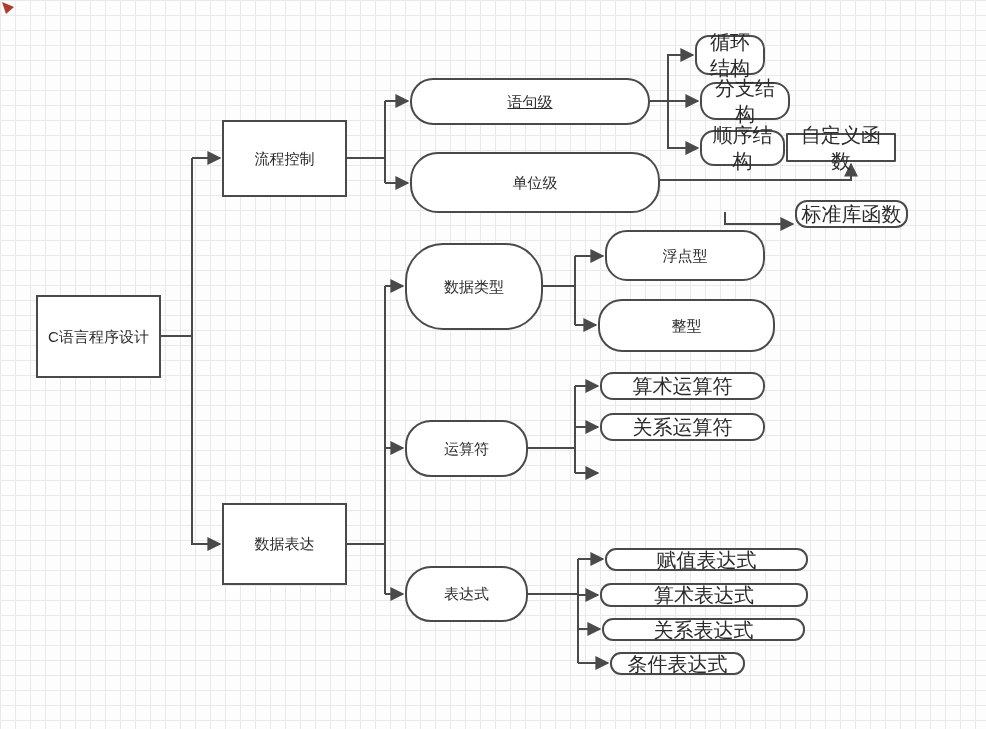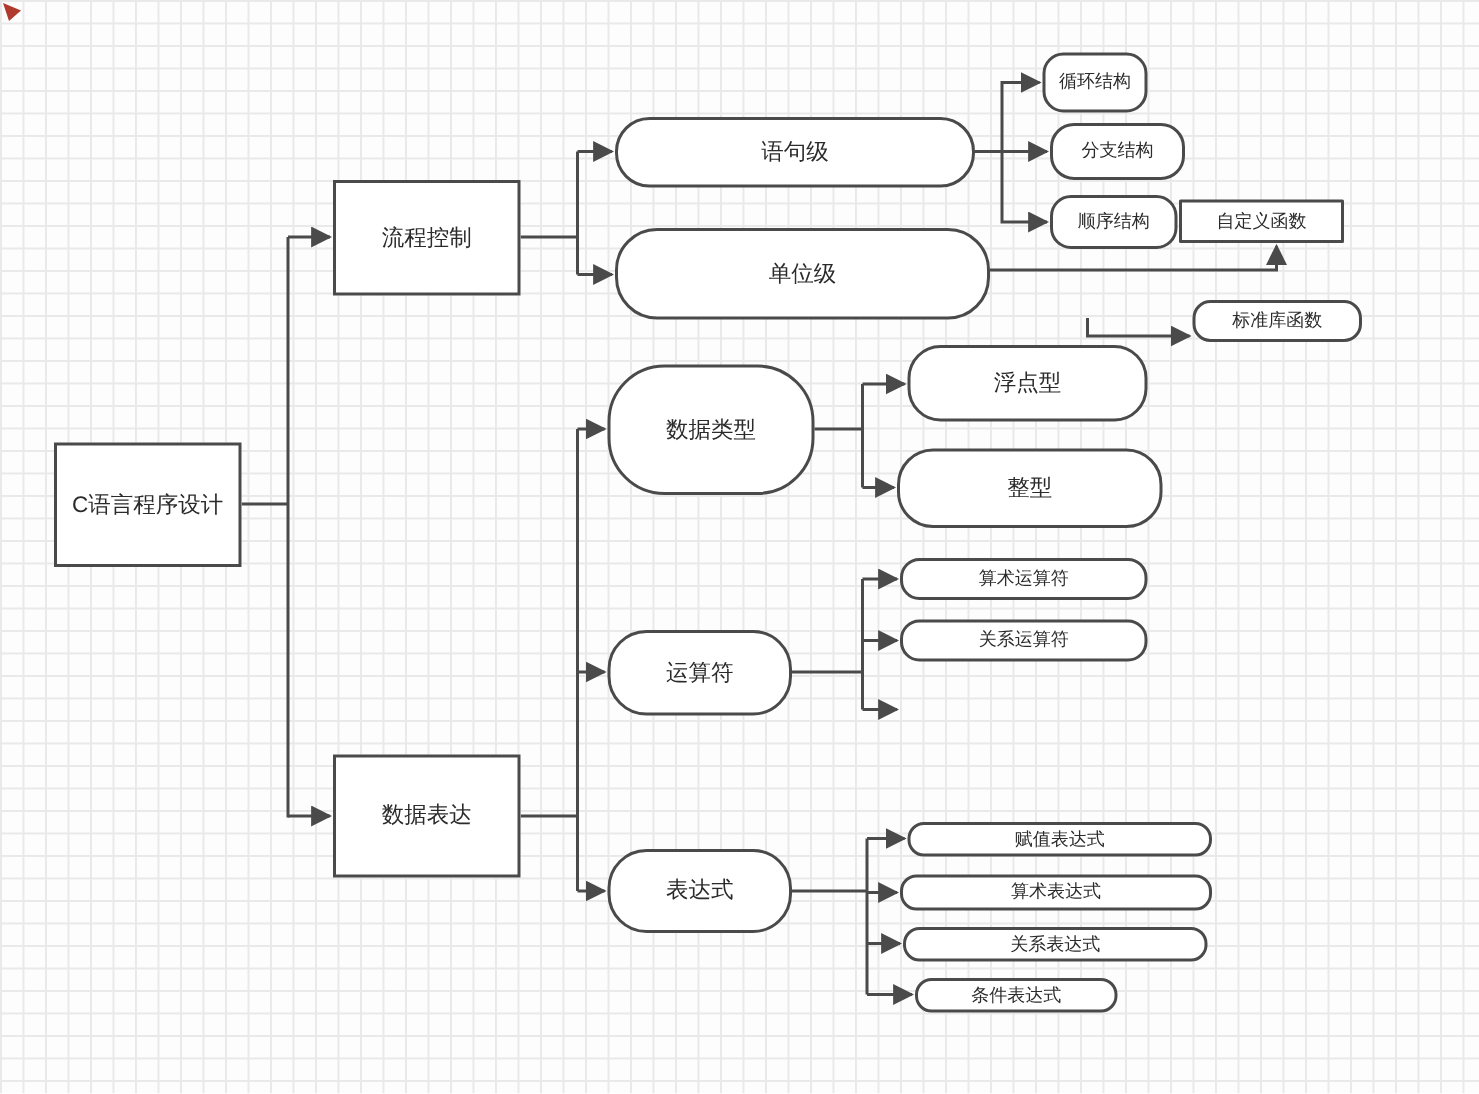--- a/index.html
+++ b/index.html
@@ -24,21 +24,21 @@
     position:absolute;
     display:flex; align-items:center; justify-content:center;
     text-align:center;
     background:#ffffff;
     border:2px solid #4a4a4a;
     color:#2b2b2b;
     line-height:1.3;
     padding:0 4px;
   }
   .fs15 { font-size:15px; }
-  .fs14 { font-size:12px; }
+  .fs14 { font-size:20px; }
 
   .corner-marker { position:absolute; left:0; top:0; width:18px; height:18px; }
 </style>
 </head>
 <body>
 
 <div class="canvas">
 
   <svg class="wires" xmlns="http://www.w3.org/2000/svg">
     <defs>
@@ -98,21 +98,21 @@
   </div>
 
   <div class="node fs15" style="left:222px;top:120px;width:125px;height:77px;border-radius:0;">
     <span>流程控制</span>
   </div>
 
   <div class="node fs15" style="left:222px;top:503px;width:125px;height:82px;border-radius:0;">
     <span>数据表达</span>
   </div>
 
-  <div class="node fs15" style="left:410px;top:78px;width:240px;height:47px;border-radius:23px;">
+  <div class="node fs15" style="left:410px;top:78px;width:240px;height:47px;border-radius:23px;text-decoration:underline;">
     <span>语句级</span>
   </div>
 
   <div class="node fs15" style="left:410px;top:152px;width:250px;height:61px;border-radius:28px;">
     <span>单位级</span>
   </div>
 
   <div class="node fs14" style="left:695px;top:35px;width:70px;height:40px;border-radius:14px;">
     <span>循环结构</span>
   </div>

